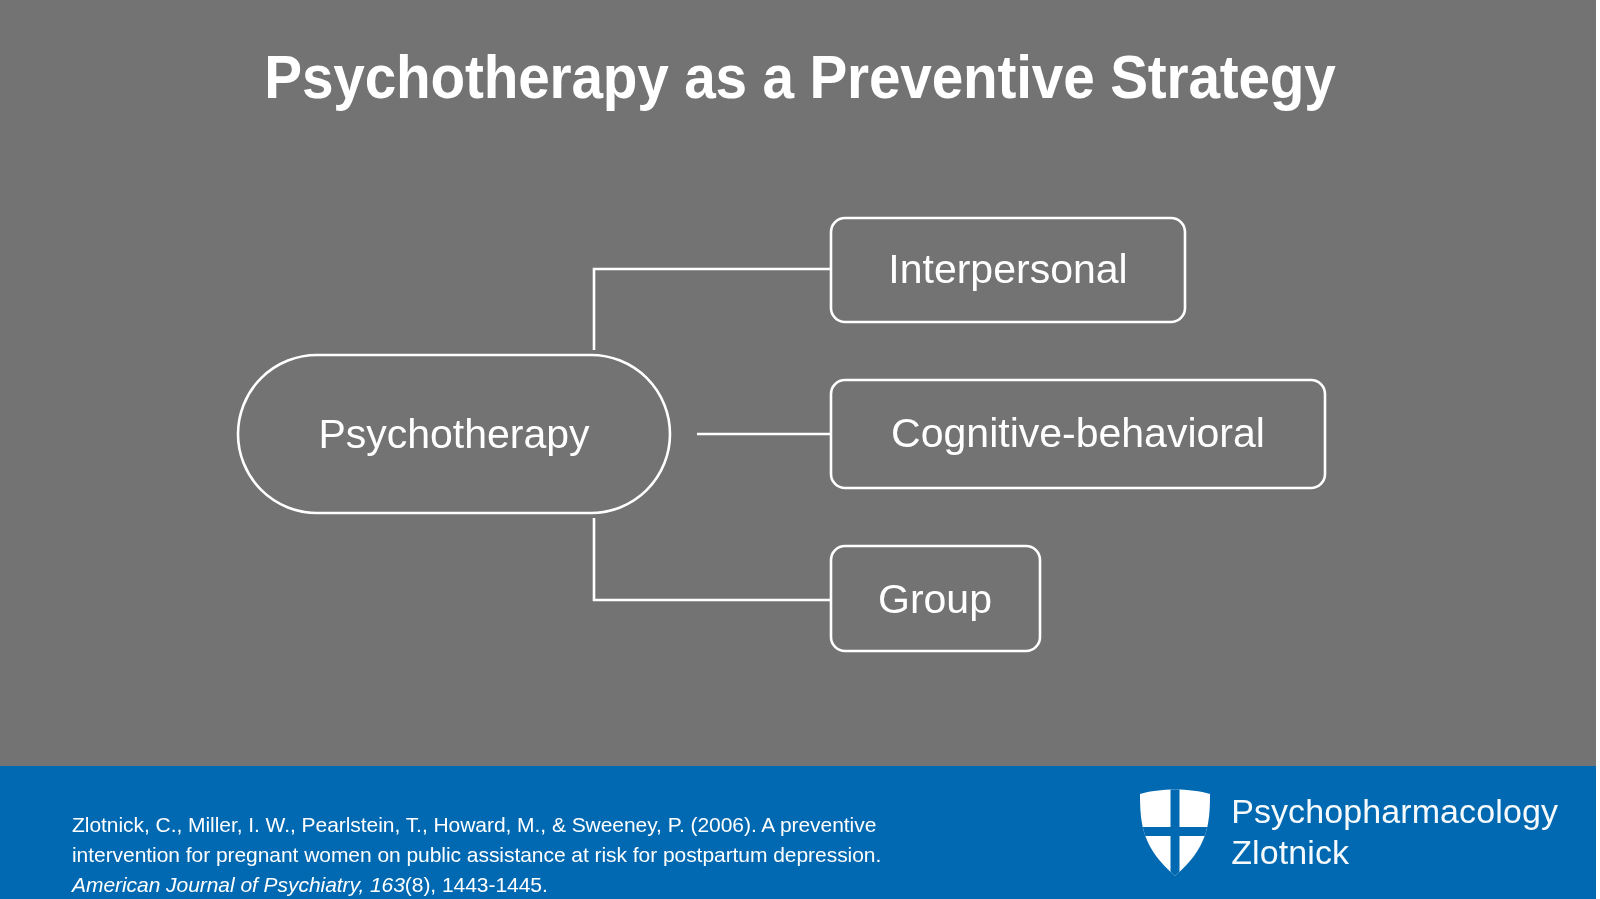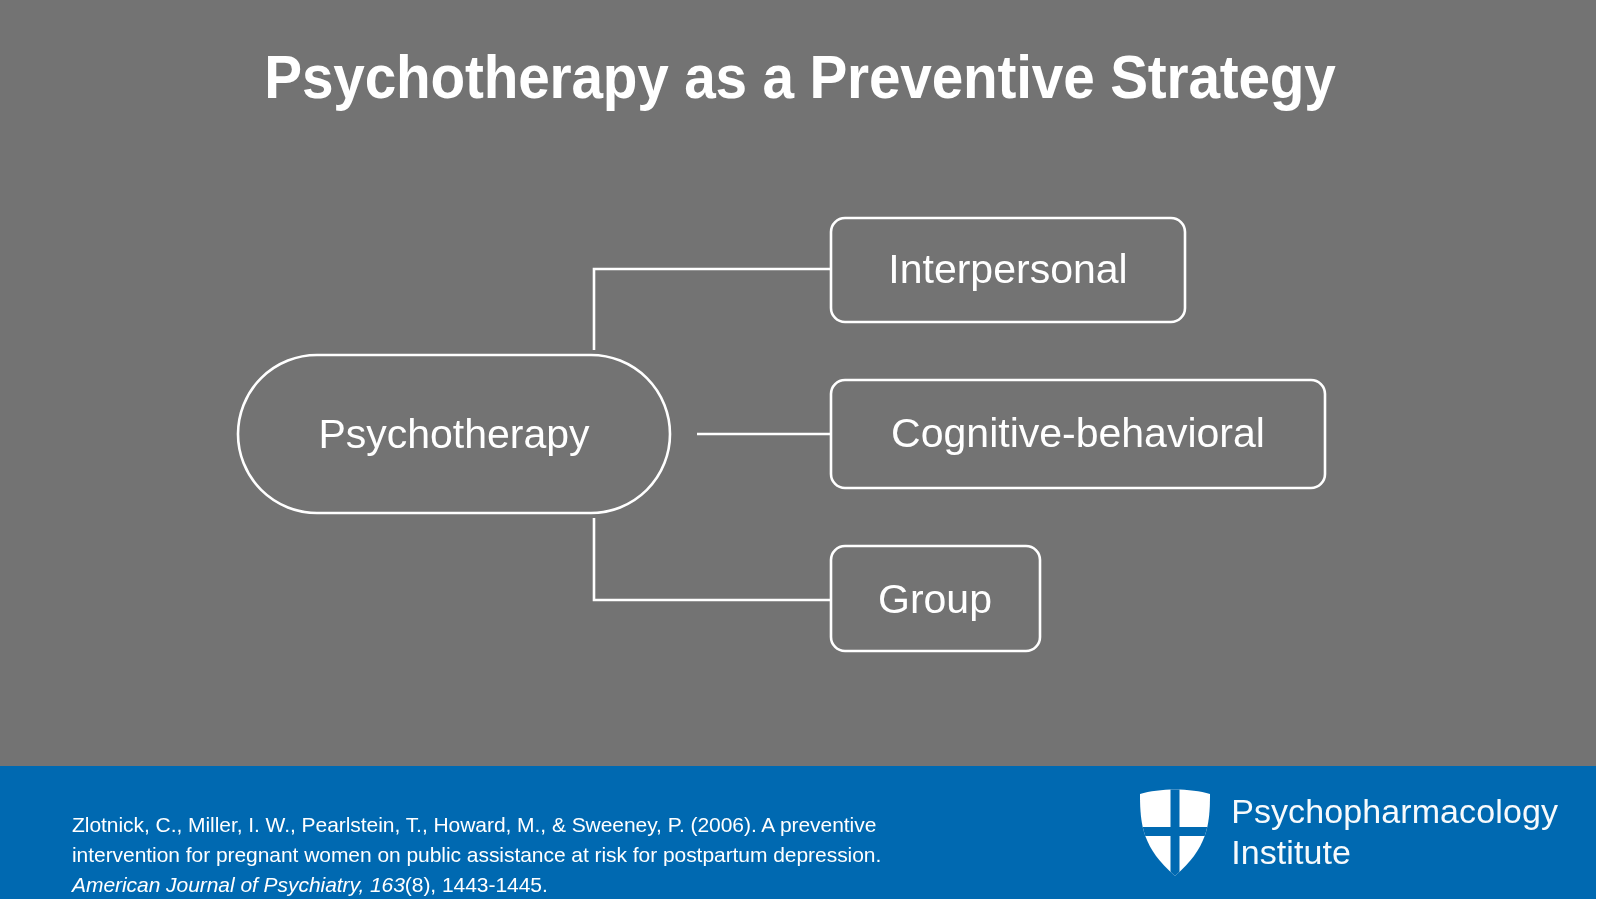--- a/index.html
+++ b/index.html
@@ -161,19 +161,19 @@
           </clipPath>
         </defs>
         <g clip-path="url(#shieldClip)">
           <rect x="0" y="0" width="76" height="92" fill="#ffffff"></rect>
           <rect x="33.5" y="-2" width="9" height="96" fill="#0069b1"></rect>
           <rect x="-2" y="41" width="80" height="9" fill="#0069b1"></rect>
         </g>
       </svg>
       <div id="logo-text">
         <div>Psychopharmacology</div>
-        <div>Institute</div>
+        <div>Zlotnick</div>
       </div>
     </div>
 
   </div>
 
 </div>
 
 </body></html>

